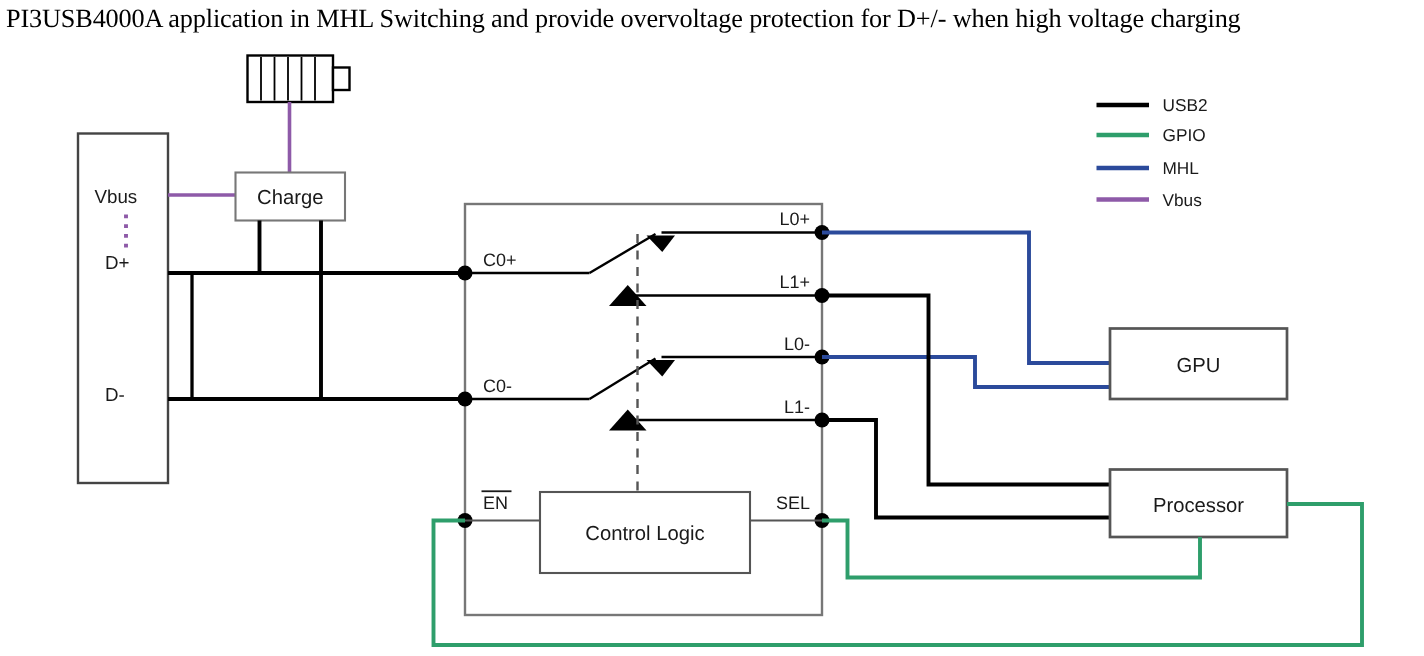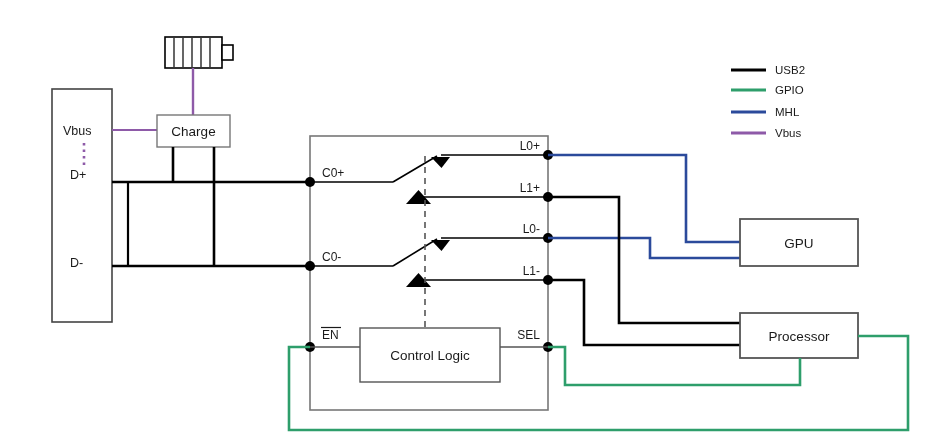--- a/index.html
+++ b/index.html
@@ -15,20 +15,21 @@
   .lbl{font-size:12.5px;}
   .blk{font-size:13.5px;}
   .leg{font-size:11.5px;}
   .pin{font-size:12px;}
 </style>
 </head>
 <body>
 
 <div id="stage">
 
+  <div class="title">PI3USB4000A application in MHL Switching and provide overvoltage protection for D+/- when high voltage charging</div>
 
   <svg width="949" height="437">
     <defs>
       <marker id="arrBlk" viewBox="0 0 10 10" refX="9" refY="5" markerWidth="7" markerHeight="7" orient="auto-start-reverse">
         <path d="M0,0 L10,5 L0,10 z" fill="#000"></path>
       </marker>
     </defs>
 
     <g>
       <rect x="165" y="37" width="57" height="31" fill="#fff" stroke="#000" stroke-width="1.6"></rect>

